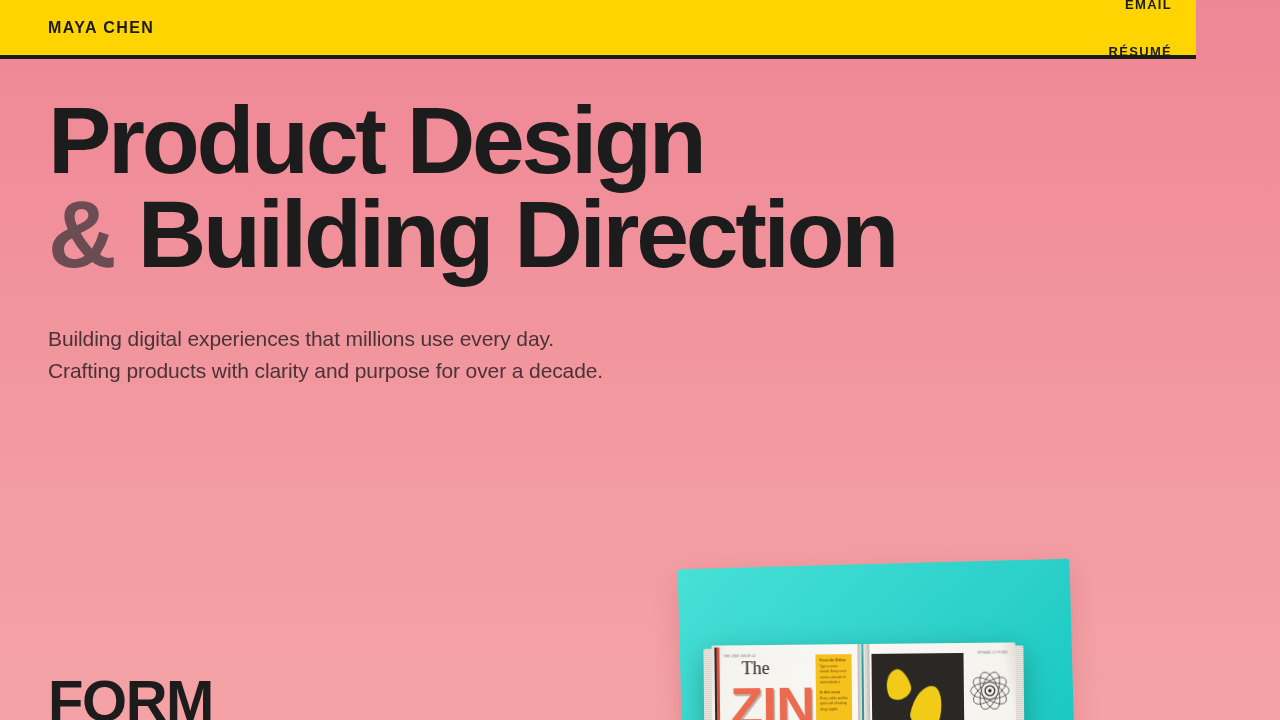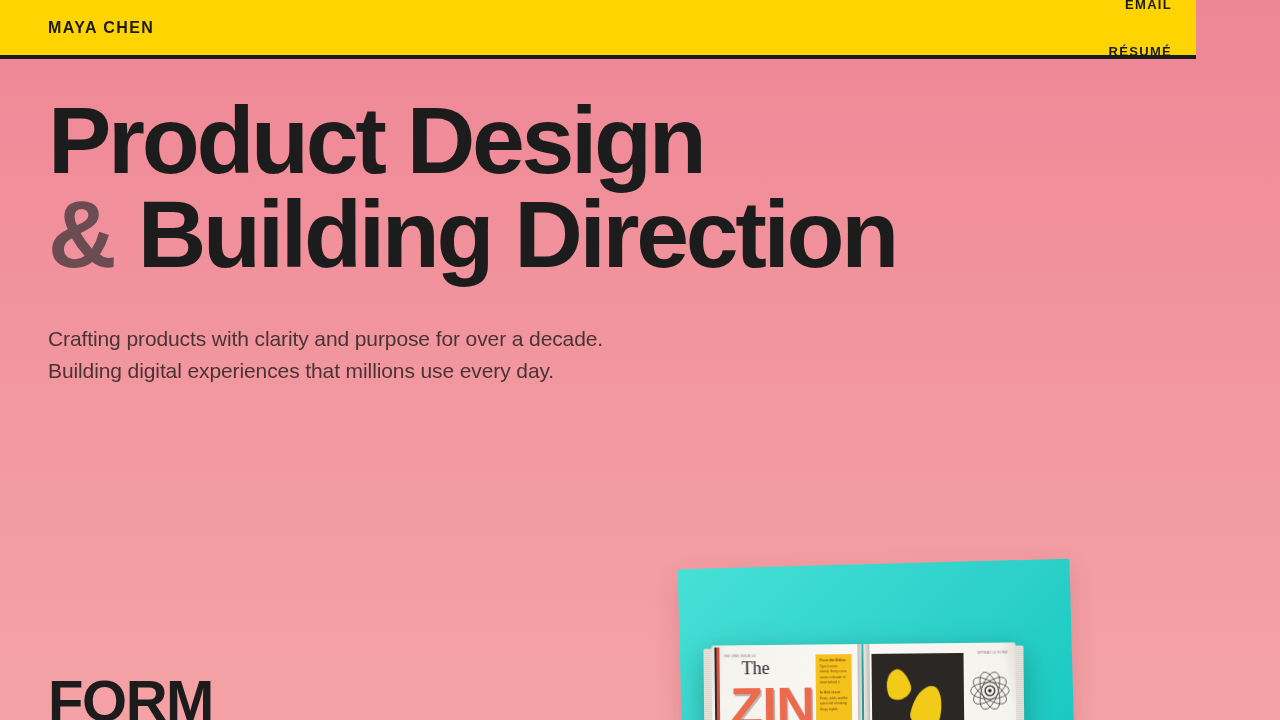--- a/index.html
+++ b/index.html
@@ -222,22 +222,22 @@
       <a class="nav-link">RÉSUMÉ</a>
     </nav>
   </header>
 
   <section id="hero">
     <h1 id="hero-title">
       <span class="line">Product Design</span>
       <span class="line"><span id="amp">&amp;</span> <span>Building Direction</span></span>
     </h1>
     <p id="hero-subtitle">
+      <span class="sub-line">Building digital experiences that millions use every day.</span>
       <span class="sub-line">Crafting products with clarity and purpose for over a decade.</span>
-      <span class="sub-line">Building digital experiences that millions use every day.</span>
     </p>
   </section>
 
   <h2 id="section-label">FORM</h2>
 
   <div id="showcase">
     <div id="teal-card"></div>
 
     <div id="zine">
       <div id="edge-left"></div>

